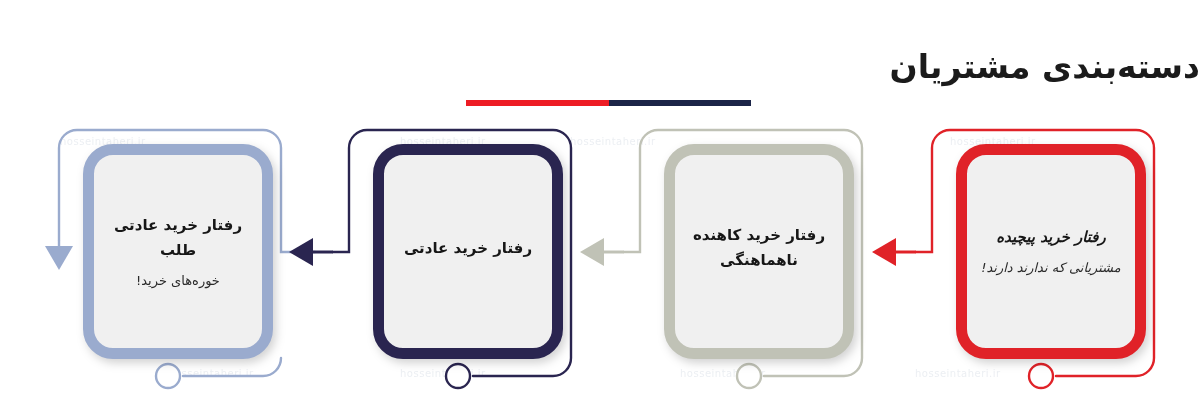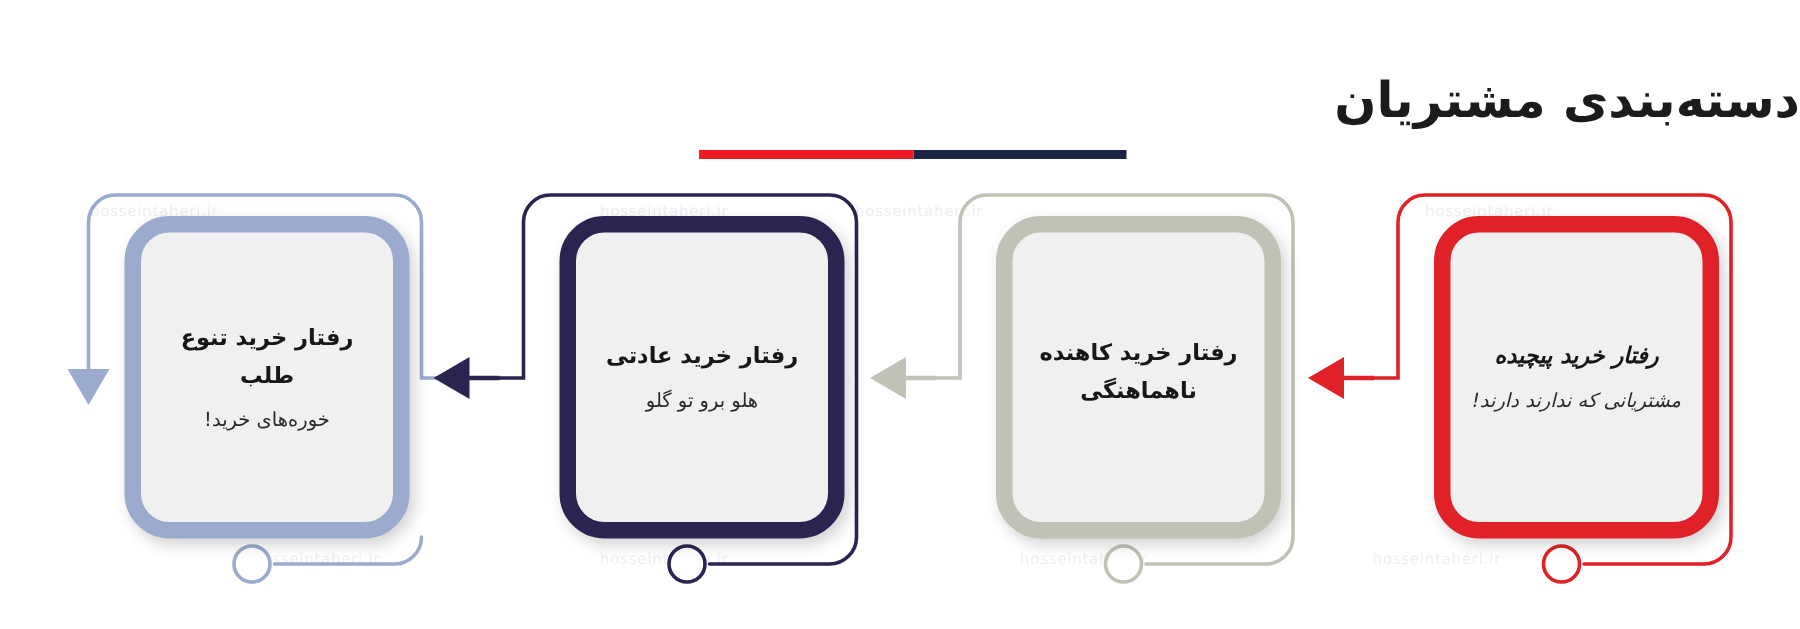--- a/index.html
+++ b/index.html
@@ -203,41 +203,40 @@
   <div class="card-group" style="left:345px;">
     <div class="outer-frame">
       <svg viewBox="0 0 248 270" xmlns="http://www.w3.org/2000/svg">
         <path d="M -12 124 L 4 124 L 4 20 A 18 18 0 0 1 22 2 L 208 2 A 18 18 0 0 1 226 20 L 226 230 A 18 18 0 0 1 208 248 L 128 248" fill="none" stroke="#2a2550" stroke-width="2.4" stroke-linecap="round"></path>
         <circle cx="113" cy="248" r="12" fill="#ffffff" stroke="#2a2550" stroke-width="2.4"></circle>
       </svg>
     </div>
     <div class="card" style="border-color:#2a2550;">
       <div class="card-inner">
         <p class="card-title">رفتار خرید عادتی</p>
-        <p class="card-sub">هلو برو تو گلو</p>
       </div>
     </div>
   </div>
 
   <div class="card-group" style="left:55px;">
     <div class="outer-frame">
       <svg viewBox="0 0 248 270" xmlns="http://www.w3.org/2000/svg">
 
         <path d="M 260 124 L 226 124 L 226 20 A 18 18 0 0 0 208 2 L 22 2 A 18 18 0 0 0 4 20 L 4 112" fill="none" stroke="#9aabce" stroke-width="2.4" stroke-linecap="round"></path>
 
         <path d="M 4 112 L 4 122" fill="none" stroke="#9aabce" stroke-width="2.4"></path>
         <polygon points="-10,118 18,118 4,142" fill="#9aabce"></polygon>
 
         <path d="M 226 230 A 18 18 0 0 1 208 248 L 128 248" fill="none" stroke="#9aabce" stroke-width="2.4" stroke-linecap="round"></path>
         <circle cx="113" cy="248" r="12" fill="#ffffff" stroke="#9aabce" stroke-width="2.4"></circle>
       </svg>
     </div>
     <div class="card" style="border-color:#9aabce;">
       <div class="card-inner">
-        <p class="card-title">رفتار خرید تنوع طلب</p>
+        <p class="card-title">رفتار خرید عادتی طلب</p>
         <p class="card-sub">خوره‌های خرید!</p>
       </div>
     </div>
   </div>
 
   <div class="arrow-layer">
     <svg viewBox="0 0 1200 419" xmlns="http://www.w3.org/2000/svg">
 
       <g>
         <path d="M 916 252 L 895 252" fill="none" stroke="#e02228" stroke-width="3"></path>

